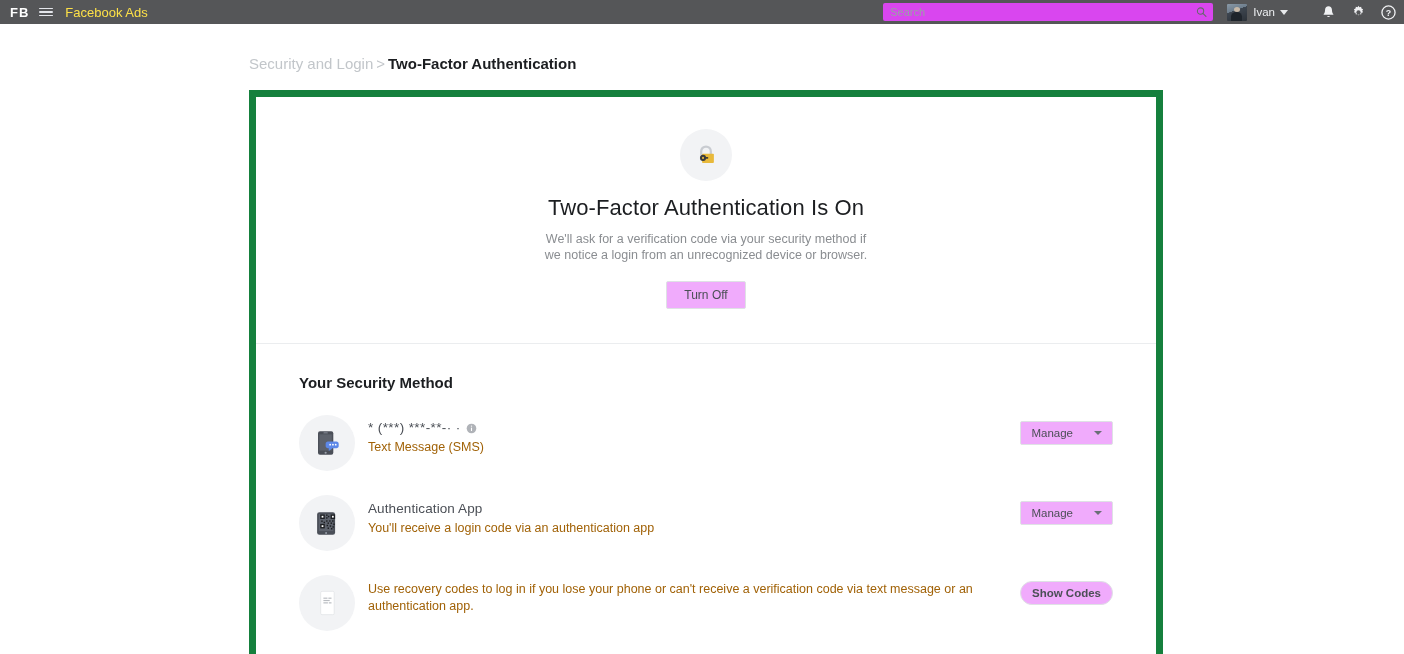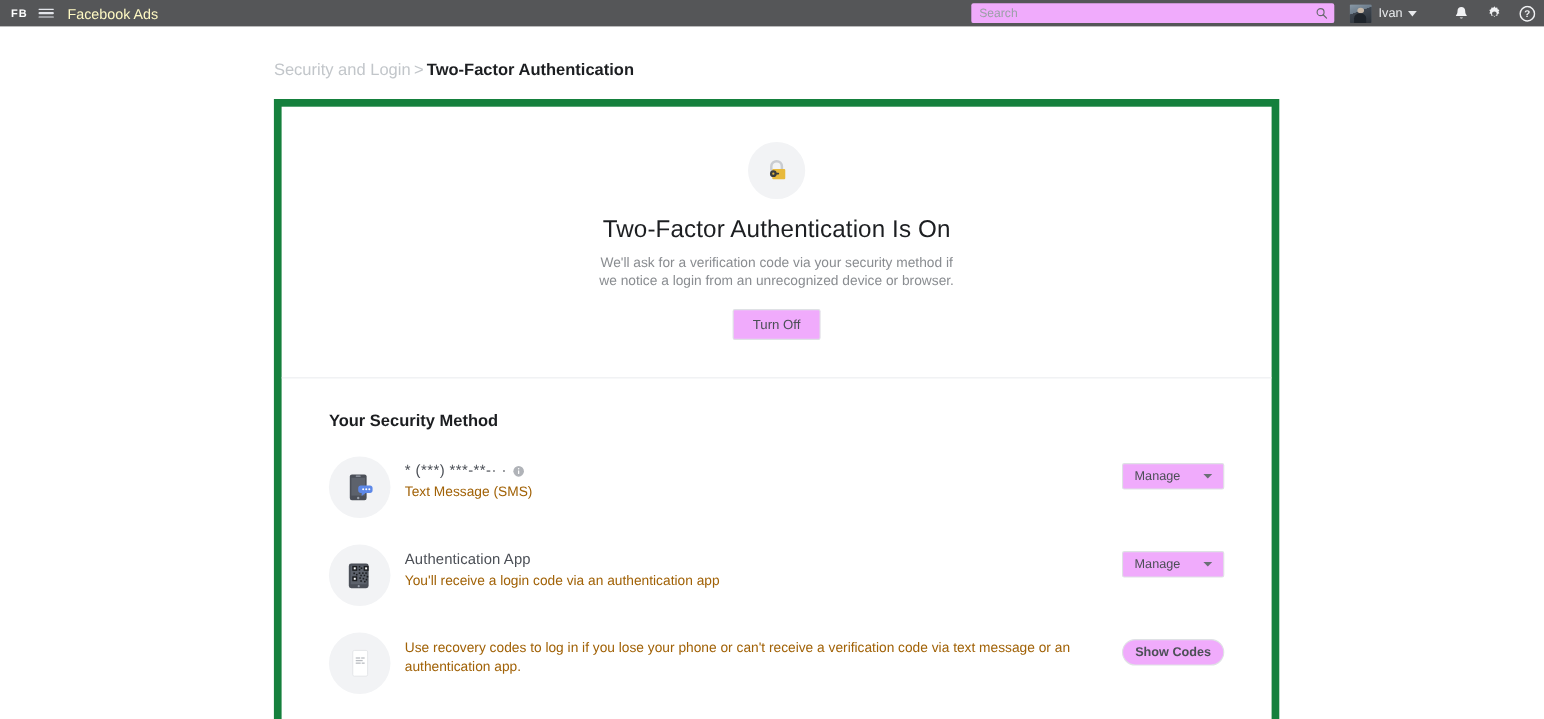--- a/index.html
+++ b/index.html
@@ -20,21 +20,21 @@
     height: 24px;
     background: #555658;
     display: flex;
     align-items: center;
     padding: 0 8px 0 10px;
     box-sizing: border-box;
     position: relative;
   }
   .fb-logo {
     color: #ffffff;
-    font-size: 10px;
+    font-size: 13px;
     font-weight: bold;
     letter-spacing: 1px;
     margin-right: 10px;
     user-select: none;
   }
   .hamburger {
     width: 14px;
     height: 12px;
     display: flex;
     flex-direction: column;
@@ -43,35 +43,35 @@
     margin-right: 12px;
     cursor: pointer;
   }
   .hamburger span {
     display: block;
     height: 1.5px;
     background: #e4e6eb;
     border-radius: 1px;
   }
   .app-name {
-    color: #fef9c3;
+    color: #fde047;
     font-size: 13px;
     font-weight: 400;
   }
   .topbar-right {
     margin-left: auto;
     display: flex;
     align-items: center;
     gap: 0;
   }
   .search-wrap {
     position: relative;
     width: 330px;
     height: 18px;
-    background: #f0abfc;
+    background: #d946ef;
     border-radius: 2px;
     display: flex;
     align-items: center;
     margin-right: 14px;
   }
   .search-input {
     border: 0;
     outline: 0;
     background: transparent;
     font-family: "Liberation Sans", sans-serif;

